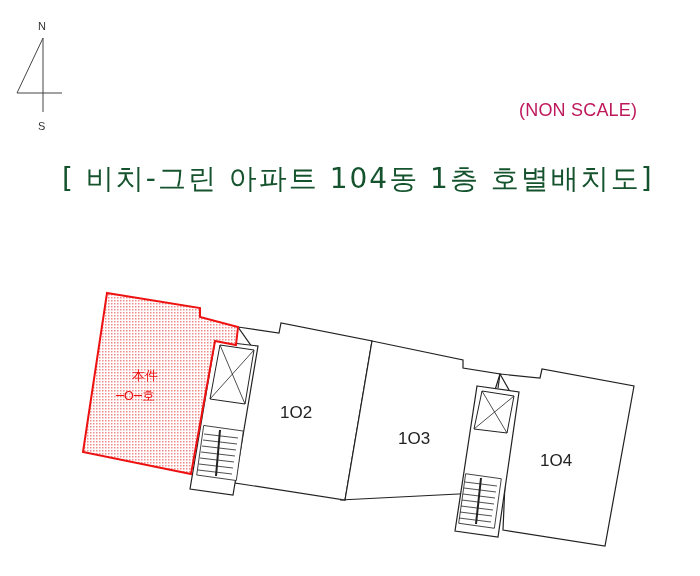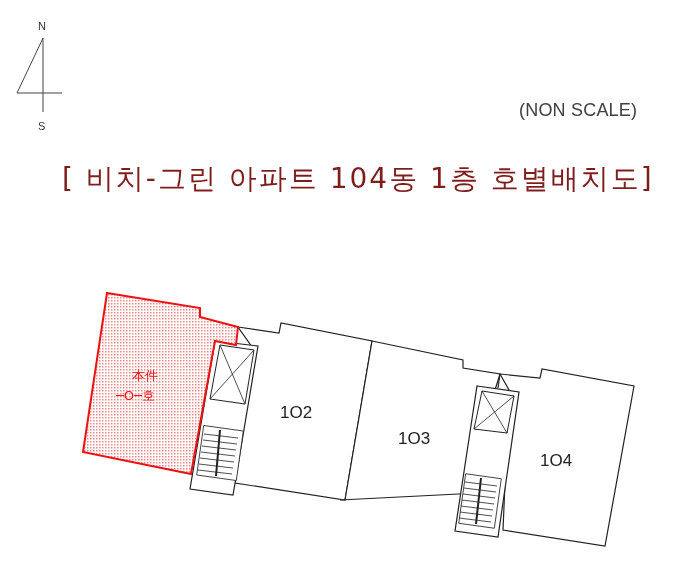--- a/index.html
+++ b/index.html
@@ -1,22 +1,22 @@
 <!DOCTYPE html>
 <html><head>
 <meta charset="utf-8">
 <style>
   html, body { margin:0; padding:0; background:#ffffff; }
   body { width:700px; height:576px; position:relative; overflow:hidden;
          font-family:"DejaVu Sans", sans-serif; color:#222; }
   .north-arrow { position:absolute; left:0; top:0; width:80px; height:140px; }
   .nonscale { position:absolute; left:519px; top:100px; font-size:18px;
-              font-family:"Liberation Sans", sans-serif; color:#404040; letter-spacing:0.2px; }
+              font-family:"Liberation Sans", sans-serif; color:#be185d; letter-spacing:0.2px; }
   .title { position:absolute; left:62px; top:160px; font-size:28px;
-           font-family:"DejaVu Sans", sans-serif; color:#7f1d1d; letter-spacing:2px; white-space:nowrap; }
+           font-family:"DejaVu Sans", sans-serif; color:#14532d; letter-spacing:2px; white-space:nowrap; }
   .plan { position:absolute; left:0; top:0; width:700px; height:576px; }
   .unit-label { font-family:"Liberation Sans", sans-serif; font-size:17px; fill:#222; }
   .subject-label { font-family:"DejaVu Sans", sans-serif; font-size:13px; fill:#ee1111; }
 </style>
 </head>
 <body>
 
 <svg class="north-arrow" viewBox="0 0 80 140" width="80" height="140">
   <text x="38" y="30" font-family="Liberation Sans, sans-serif" font-size="11" fill="#333">N</text>
   <line x1="43" y1="38" x2="43" y2="112" stroke="#444" stroke-width="1"></line>

